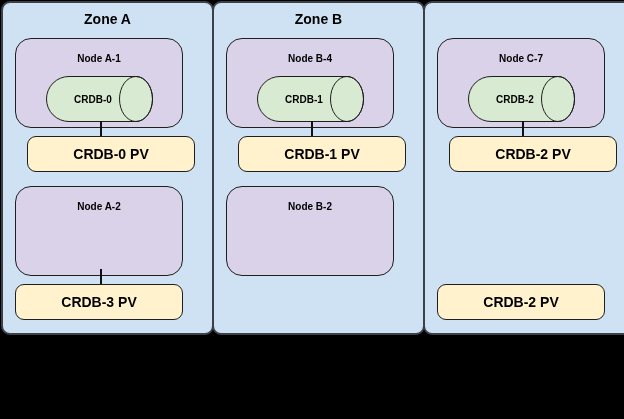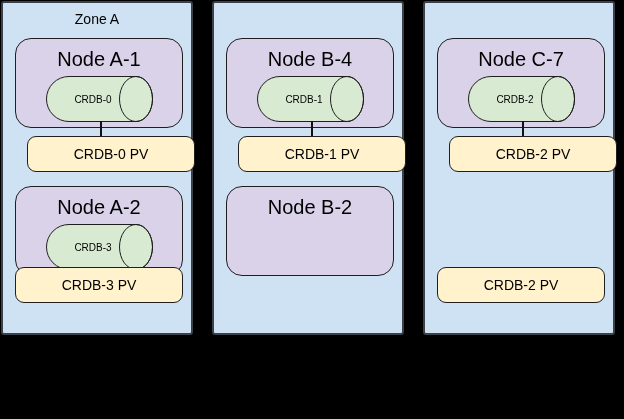--- a/index.html
+++ b/index.html
@@ -18,26 +18,27 @@
   .diagram {
     position: absolute;
     left: 0;
     top: 0;
     width: 624px;
     height: 419px;
   }
   .zone {
     position: absolute;
     top: 1px;
-    width: 192px;
+    width: 213px;
     height: 334px;
     background: var(--zone-fill, #cfe2f3);
     border: 2px solid var(--zone-border, #3b4148);
-    border-radius: 3px;
+    border-radius: 9px;
     box-sizing: border-box;
+    font-weight: bold;
   }
   .zone.zone-a { left: 1px; }
   .zone.zone-b { left: 212px; }
   .zone.zone-c { left: 423px; }
   .zone-label {
     position: absolute;
     top: 7px;
     left: 0;
     right: 0;
     text-align: center;
@@ -55,21 +56,21 @@
     box-sizing: border-box;
   }
   .node.node-1 { top: 35px; }
   .node.node-2 { top: 183px; }
   .node-label {
     position: absolute;
     top: 11px;
     left: 0;
     right: 0;
     text-align: center;
-    font-size: 20px;
+    font-size: 10px;
     line-height: 18px;
   }
   .cylinder {
     position: absolute;
     left: 30px;
     top: 37px;
     width: 107px;
     height: 46px;
   }
   .cylinder svg { display: block; }
@@ -104,21 +105,21 @@
     background: var(--pv-fill, #fff2cc);
     border: 1px solid var(--shape-border, #1f1f1f);
     border-radius: 9px;
     box-sizing: border-box;
     display: flex;
     align-items: center;
     justify-content: center;
     font-size: 14px;
   }
   .pv.pv-1 { top: 133px; margin-left: 12px; }
-  .pv.pv-2 { top: 264px; }
+  .pv.pv-2 { top: 281px; }
 </style>
 </head>
 <body>
 
 <div class="diagram">
 
   <section class="zone zone-a">
     <div class="zone-label">Zone A</div>
 
     <div class="node node-1">
@@ -132,36 +133,30 @@
       </div>
     </div>
 
     <div class="connector conn-1"></div>
     <div class="pv pv-1">
       <span>CRDB-0 PV</span>
     </div>
 
     <div class="node node-2">
       <div class="node-label">Node A-2</div>
-      <div class="cylinder">
-        <svg width="107" height="46" viewBox="0 0 107 46">
-          <path class="cyl-shape" d="M 90 0.5 A 16.5 22.5 0 0 1 90 45.5 L 23 45.5 A 22.5 22.5 0 0 1 23 0.5 Z"></path>
-          <ellipse class="cyl-ellipse" cx="90" cy="23" rx="16.5" ry="22.5"></ellipse>
-          <text class="cyl-text" x="47" y="27" text-anchor="middle">CRDB-3</text>
-        </svg>
-      </div>
     </div>
 
     <div class="connector conn-2"></div>
     <div class="pv pv-2">
       <span>CRDB-3 PV</span>
     </div>
   </section>
 
   <section class="zone zone-b">
+    <div class="zone-label">Zone B</div>
 
     <div class="node node-1">
       <div class="node-label">Node B-4</div>
       <div class="cylinder">
         <svg width="107" height="46" viewBox="0 0 107 46">
           <path class="cyl-shape" d="M 90 0.5 A 16.5 22.5 0 0 1 90 45.5 L 23 45.5 A 22.5 22.5 0 0 1 23 0.5 Z"></path>
           <ellipse class="cyl-ellipse" cx="90" cy="23" rx="16.5" ry="22.5"></ellipse>
           <text class="cyl-text" x="47" y="27" text-anchor="middle">CRDB-1</text>
         </svg>
       </div>

